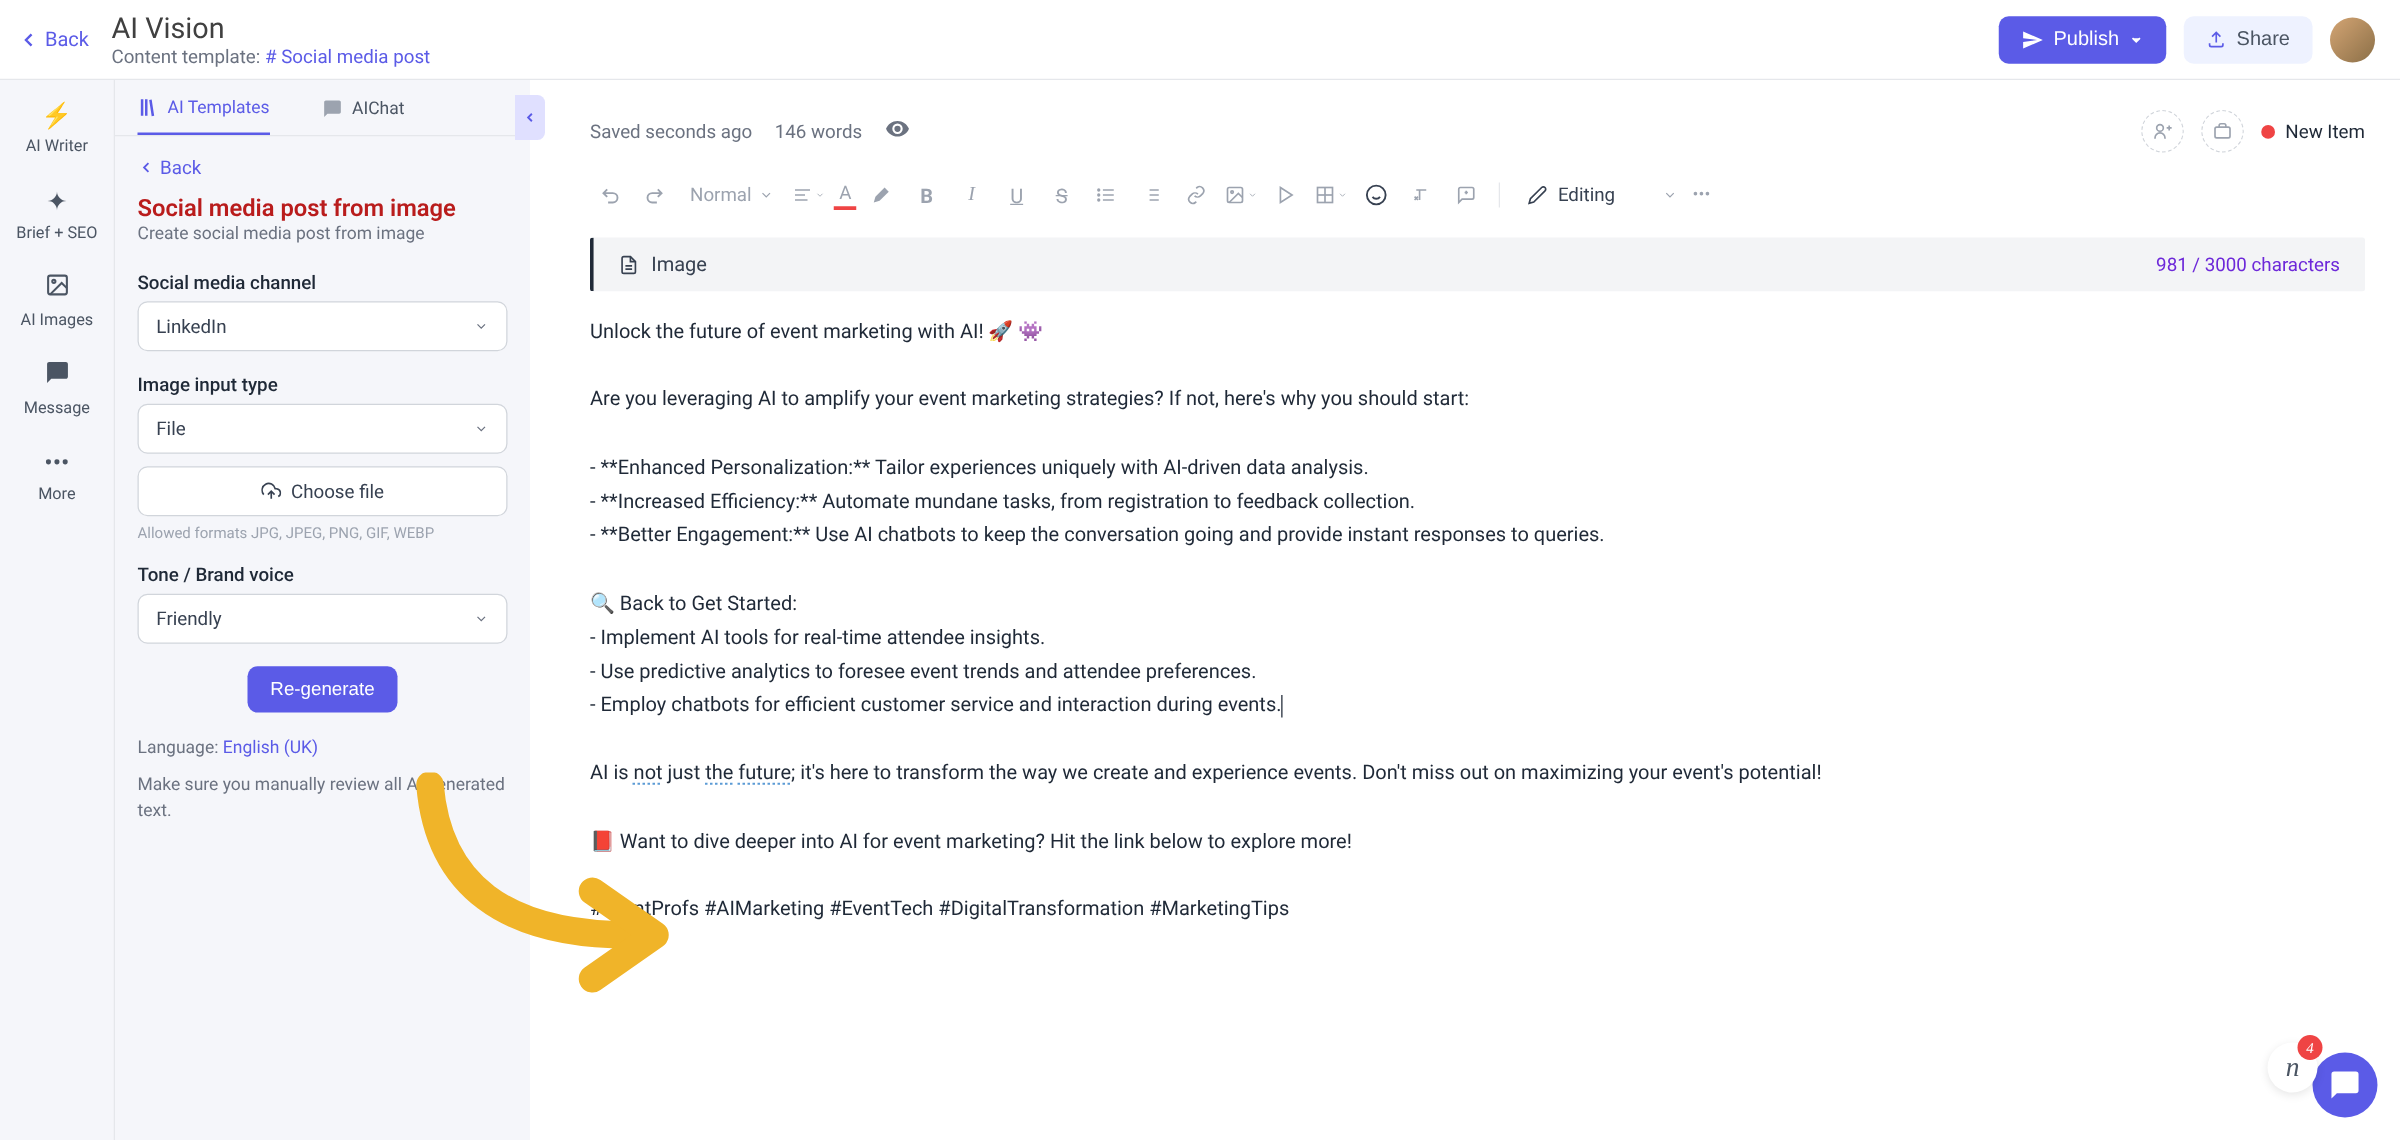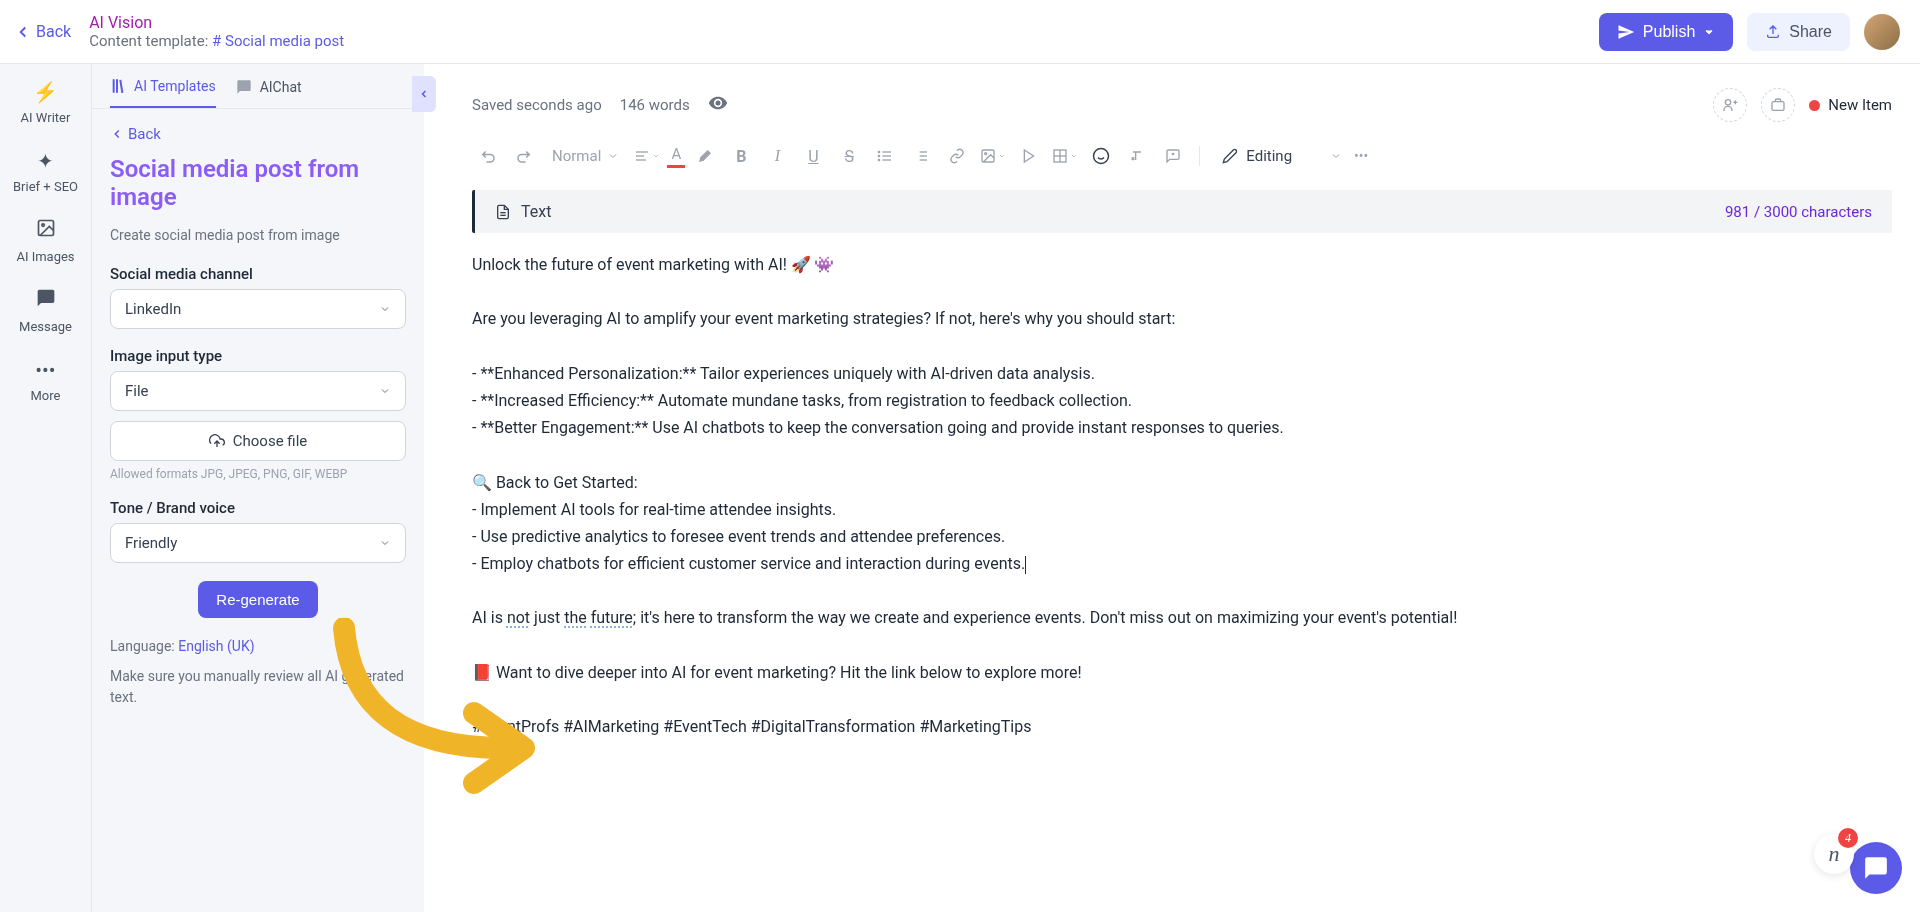--- a/index.html
+++ b/index.html
@@ -4,47 +4,47 @@
 <style>
 * { margin: 0; padding: 0; box-sizing: border-box; }
 body { font-family: -apple-system, BlinkMacSystemFont, 'Segoe UI', Roboto, sans-serif; font-size: 14px; color: #374151; width: 1920px; height: 912px; overflow: hidden; position: relative; background: #fff; }
 
 
 .topbar { height: 64px; border-bottom: 1px solid #e5e7eb; display: flex; align-items: center; padding: 0 20px 0 14px; justify-content: space-between; }
 .topbar-left { display: flex; align-items: center; gap: 18px; }
 .back-link { display: flex; align-items: center; gap: 4px; color: #5b5be7; font-size: 16px; cursor: pointer; }
 .back-link svg { stroke: #5b5be7; }
 .title-block { display: flex; flex-direction: column; }
-.page-title { font-size: 16px; color: #a21caf; font-weight: 400; }
+.page-title { font-size: 23px; color: #404040; font-weight: 400; }
 .template-line { font-size: 15px; color: #6b7280; }
 .template-link { color: #5b5be7; }
 .topbar-right { display: flex; align-items: center; gap: 14px; }
 .btn-publish { background: #5b5be7; color: #fff; border: none; border-radius: 8px; padding: 10px 18px; display: flex; align-items: center; gap: 8px; font-size: 16px; cursor: pointer; }
 .btn-publish svg { fill: #fff; }
 .btn-share { background: #eef2ff; color: #4b5563; border: none; border-radius: 8px; padding: 10px 18px; display: flex; align-items: center; gap: 8px; font-size: 16px; cursor: pointer; }
 .avatar { width: 36px; height: 36px; border-radius: 50%; background: linear-gradient(135deg,#d4a574 0%, #8b6f47 100%); }
 
 
 .main-wrap { display: flex; height: calc(912px - 64px); }
 
 
 .rail { width: 92px; background: #f5f6fa; border-right: 1px solid #e5e7eb; display: flex; flex-direction: column; align-items: center; padding-top: 16px; gap: 24px; }
 .rail-item { display: flex; flex-direction: column; align-items: center; gap: 6px; color: #4b5563; font-size: 13px; cursor: pointer; text-align: center; }
 .rail-item.active .rail-icon { color: #f59e0b; }
 .rail-icon { font-size: 20px; color: #4b5563; }
 
 
 .sidebar { width: 332px; background: #f5f6fa; position: relative; display: flex; flex-direction: column; }
-.side-tabs { display: flex; padding: 14px 18px 0 18px; gap: 20px; border-bottom: 1px solid #e5e7eb; }
+.side-tabs { display: flex; padding: 14px 18px 0 18px; gap: 42px; border-bottom: 1px solid #e5e7eb; }
 .side-tab { display: flex; align-items: center; gap: 8px; padding-bottom: 12px; color: #4b5563; cursor: pointer; }
 .side-tab.active { color: #5b5be7; border-bottom: 2px solid #5b5be7; }
 .collapse-handle { position: absolute; right: -12px; top: 12px; width: 24px; height: 36px; background: #e0e0ff; border-radius: 0 6px 6px 0; display: flex; align-items: center; justify-content: center; color: #5b5be7; cursor: pointer; }
 .side-body { padding: 16px 18px; overflow-y: auto; }
 .side-back { color: #5b5be7; display: flex; align-items: center; gap: 4px; font-size: 15px; cursor: pointer; margin-bottom: 12px; }
-.side-h2 { font-size: 24px; color: #8b5cf6; font-weight: 600; margin-bottom: 16px; }
+.side-h2 { font-size: 19px; color: #b91c1c; font-weight: 600; margin-bottom: 1px; }
 .side-sub { font-size: 14px; color: #6b7280; margin-bottom: 22px; }
 .field-label { font-size: 15px; color: #1f2937; font-weight: 500; margin-bottom: 6px; }
 .select-box { width: 100%; background: #fff; border: 1px solid #d1d5db; border-radius: 8px; padding: 10px 14px; font-size: 15px; color: #374151; display: flex; justify-content: space-between; align-items: center; cursor: pointer; margin-bottom: 18px; }
 .choose-file { width: 100%; background: #fff; border: 1px solid #d1d5db; border-radius: 8px; padding: 10px 14px; font-size: 15px; color: #374151; display: flex; justify-content: center; align-items: center; gap: 8px; cursor: pointer; margin-bottom: 6px; }
 .helper { font-size: 12px; color: #9ca3af; margin-bottom: 18px; }
 .btn-regen-wrap { display: flex; justify-content: center; margin-bottom: 20px; }
 .btn-regen { background: #5b5be7; color: #fff; border: none; border-radius: 8px; padding: 10px 18px; font-size: 15px; font-weight: 500; cursor: pointer; }
 .lang-line { font-size: 14px; color: #6b7280; margin-bottom: 12px; }
 .lang-line .lang-link { color: #5b5be7; }
 .warning-text { font-size: 14px; color: #6b7280; line-height: 1.5; }
@@ -404,21 +404,21 @@
     </div>
 
     <div class="text-header">
       <div class="text-header-left">
         <svg width="16" height="16" viewBox="0 0 24 24" fill="none" stroke="#374151" stroke-width="2">
             <path d="M14 2H6a2 2 0 00-2 2v16a2 2 0 002 2h12a2 2 0 002-2V8z"></path>
             <polyline points="14 2 14 8 20 8"></polyline>
             <line x1="8" y1="13" x2="16" y2="13"></line>
             <line x1="8" y1="17" x2="16" y2="17"></line>
           </svg>
-        <span>Text</span>
+        <span>Image</span>
       </div>
       <span class="char-count">981 / 3000 characters</span>
     </div>
 
     <div class="content">
       <p>Unlock the future of event marketing with AI! 🚀 👾</p>
       <p>&nbsp;</p>
       <p>Are you leveraging AI to amplify your event marketing strategies? If not, here's why you should start:</p>
       <p>&nbsp;</p>
       <p>- **Enhanced Personalization:** Tailor experiences uniquely with AI-driven data analysis.</p>

